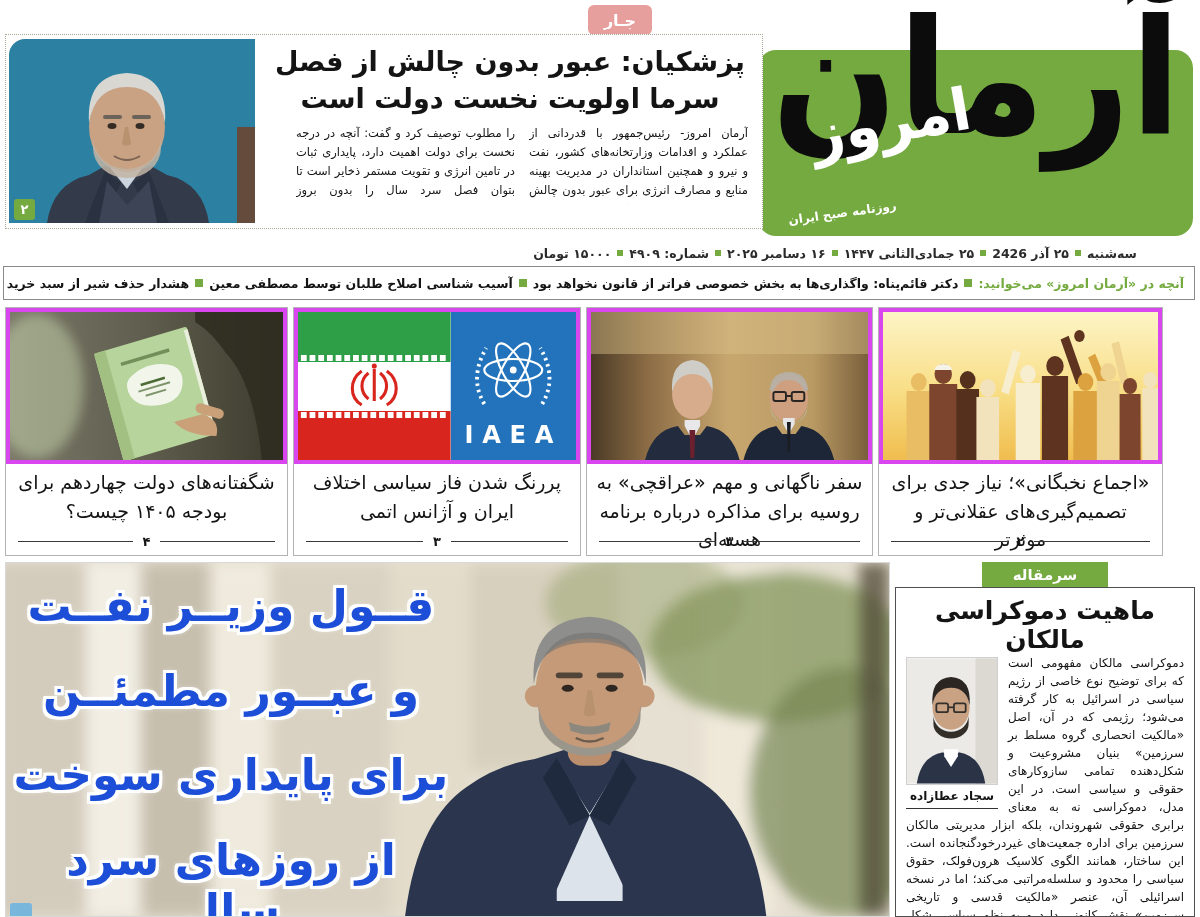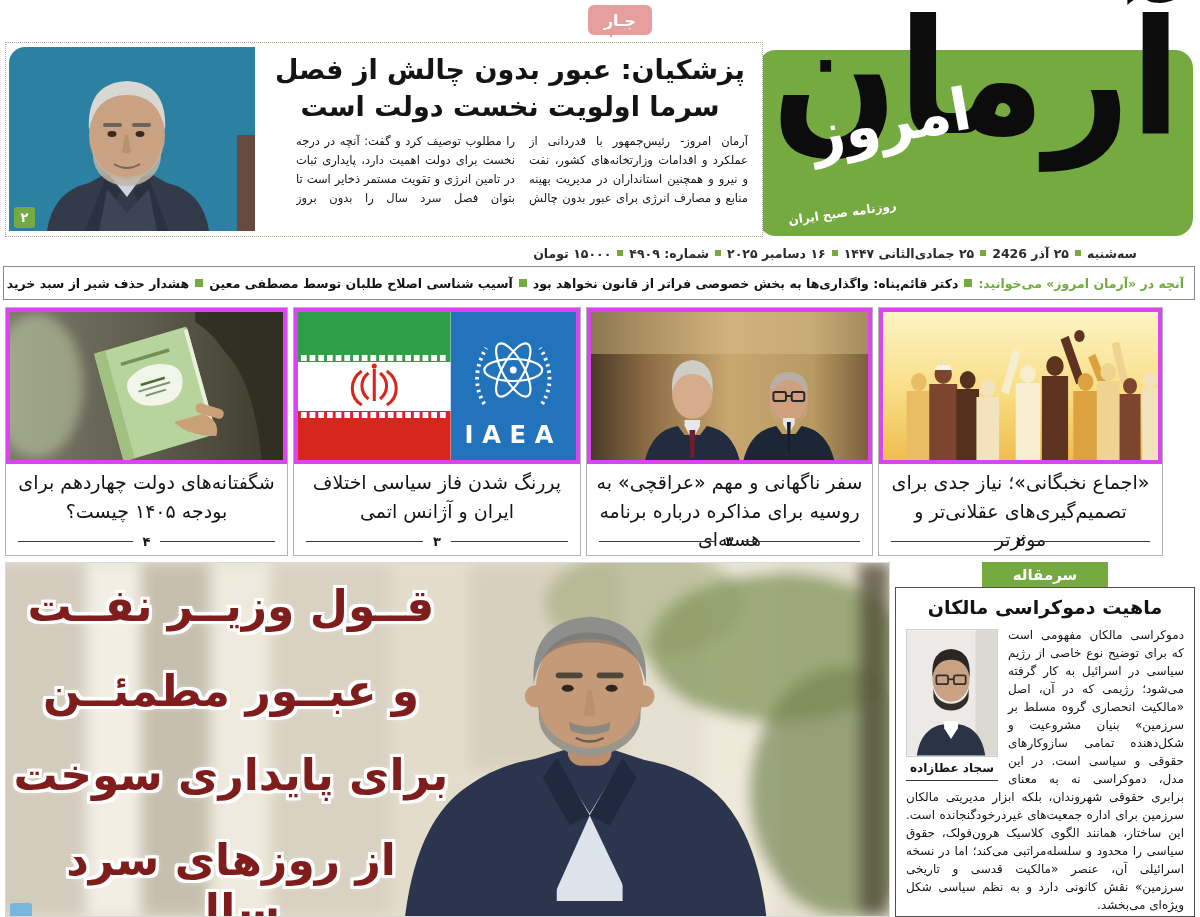--- a/index.html
+++ b/index.html
@@ -15,21 +15,21 @@
         display:flex;align-items:center;justify-content:center;color:#fff;font-weight:bold;font-size:16px;}
   .jaar::after{content:"";position:absolute;left:18px;bottom:-8px;border:5px solid transparent;border-top:9px solid #e79f9e;}
 
   .logo{position:absolute;left:758px;top:50px;width:435px;height:186px;background:var(--green);border-radius:18px;}
   .logo-main{position:absolute;right:12px;top:-46px;font-size:148px;line-height:1;font-weight:bold;color:#0c0c0c;
              transform:scaleY(1.08);letter-spacing:-4px;}
   .logo-sub{position:absolute;left:52px;top:38px;font-size:58px;font-weight:bold;color:#fff;transform:rotate(-10deg);}
   .logo-tag{position:absolute;left:30px;bottom:16px;font-size:12px;font-weight:bold;color:#fff;transform:rotate(-8deg);}
 
   
-  .lead{position:absolute;left:5px;top:42px;width:756px;height:193px;border:1px dotted #a9a99a;background:#fff;}
+  .lead{position:absolute;left:5px;top:34px;width:756px;height:193px;border:1px dotted #a9a99a;background:#fff;}
   .lead-photo{position:absolute;left:3px;top:4px;width:246px;height:184px;border-top-left-radius:16px;overflow:hidden;}
   .lead-photo svg{display:block;width:100%;height:100%;}
   .lead-content{position:absolute;left:256px;top:0;right:4px;bottom:0;direction:rtl;}
   .lead-content h1{margin:8px 8px 4px;font-size:27px;line-height:1.38;font-weight:bold;text-align:center;}
   .lead-cols{display:flex;gap:14px;padding:2px 10px 0 34px;}
   .lead-cols p{flex:1;margin:0;font-size:11.5px;line-height:1.68;text-align:justify;overflow:hidden;max-height:80px;}
   .badge{position:absolute;left:8px;bottom:8px;width:21px;height:21px;background:var(--green);color:#fff;
          font-size:13px;font-weight:bold;display:flex;align-items:center;justify-content:center;border-radius:3px;}
 
   
@@ -51,31 +51,31 @@
   .newsbox h2{margin:4px 8px 0;font-size:19px;line-height:1.5;font-weight:normal;text-align:center;direction:rtl;}
   .pagerule{position:absolute;left:12px;right:12px;bottom:6px;display:flex;align-items:center;gap:10px;}
   .pagerule i{flex:1;border-top:1.5px solid #3a3a3a;}
   .pagerule span{font-size:13px;font-weight:bold;}
 
   
   .bigstory{position:absolute;left:5px;top:562px;width:885px;height:355px;overflow:hidden;border:1px solid #d8d8d8;box-sizing:border-box;}
   .bigstory > svg{position:absolute;inset:0;width:100%;height:100%;}
   .bigheadline{position:absolute;left:6px;top:18px;width:438px;direction:rtl;display:flex;flex-direction:column;
                row-gap:34px;text-align:center;}
-  .bigheadline div{font-size:44px;font-weight:bold;color:#7f1d1d;line-height:1.15;
+  .bigheadline div{font-size:44px;font-weight:bold;color:#1d4ed8;line-height:1.15;
       text-shadow:-3px -3px 0 #fff,3px -3px 0 #fff,-3px 3px 0 #fff,3px 3px 0 #fff,0 -3px 0 #fff,0 3px 0 #fff,-3px 0 0 #fff,3px 0 0 #fff,0 0 7px #fff;}
   .bluechip{position:absolute;left:4px;bottom:0;width:22px;height:13px;background:#79b6dc;border-radius:3px 3px 0 0;}
 
   
   .editorial{position:absolute;left:895px;top:562px;width:300px;height:355px;display:flex;flex-direction:column;align-items:center;}
   .ed-tag{width:126px;height:25px;background:var(--green);color:#fff;font-size:15px;font-weight:bold;
           display:flex;align-items:center;justify-content:center;flex:none;}
   .ed-box{border:1.5px solid #4f4f4f;background:#fff;width:100%;box-sizing:border-box;flex:1;padding:6px 10px;
           direction:rtl;overflow:hidden;}
-  .ed-box h2{margin:2px 0 8px;font-size:19px;font-weight:bold;text-align:center;}
+  .ed-box h2{margin:2px 0 0;font-size:25px;font-weight:bold;text-align:center;}
   .ed-photo-wrap{float:left;width:92px;margin:3px 10px 4px 0;}
   .ed-photo-wrap svg{display:block;width:92px;height:128px;border:1px solid #cfcfcf;box-sizing:border-box;}
   .ed-caption{font-size:12px;font-weight:bold;text-align:center;padding:4px 0 5px;border-bottom:1.5px solid #333;}
   .ed-body{margin:0 0 6px;font-size:12px;line-height:1.5;text-align:justify;}
 </style>
 </head>
 <body>
 
 <div class="page">
 

